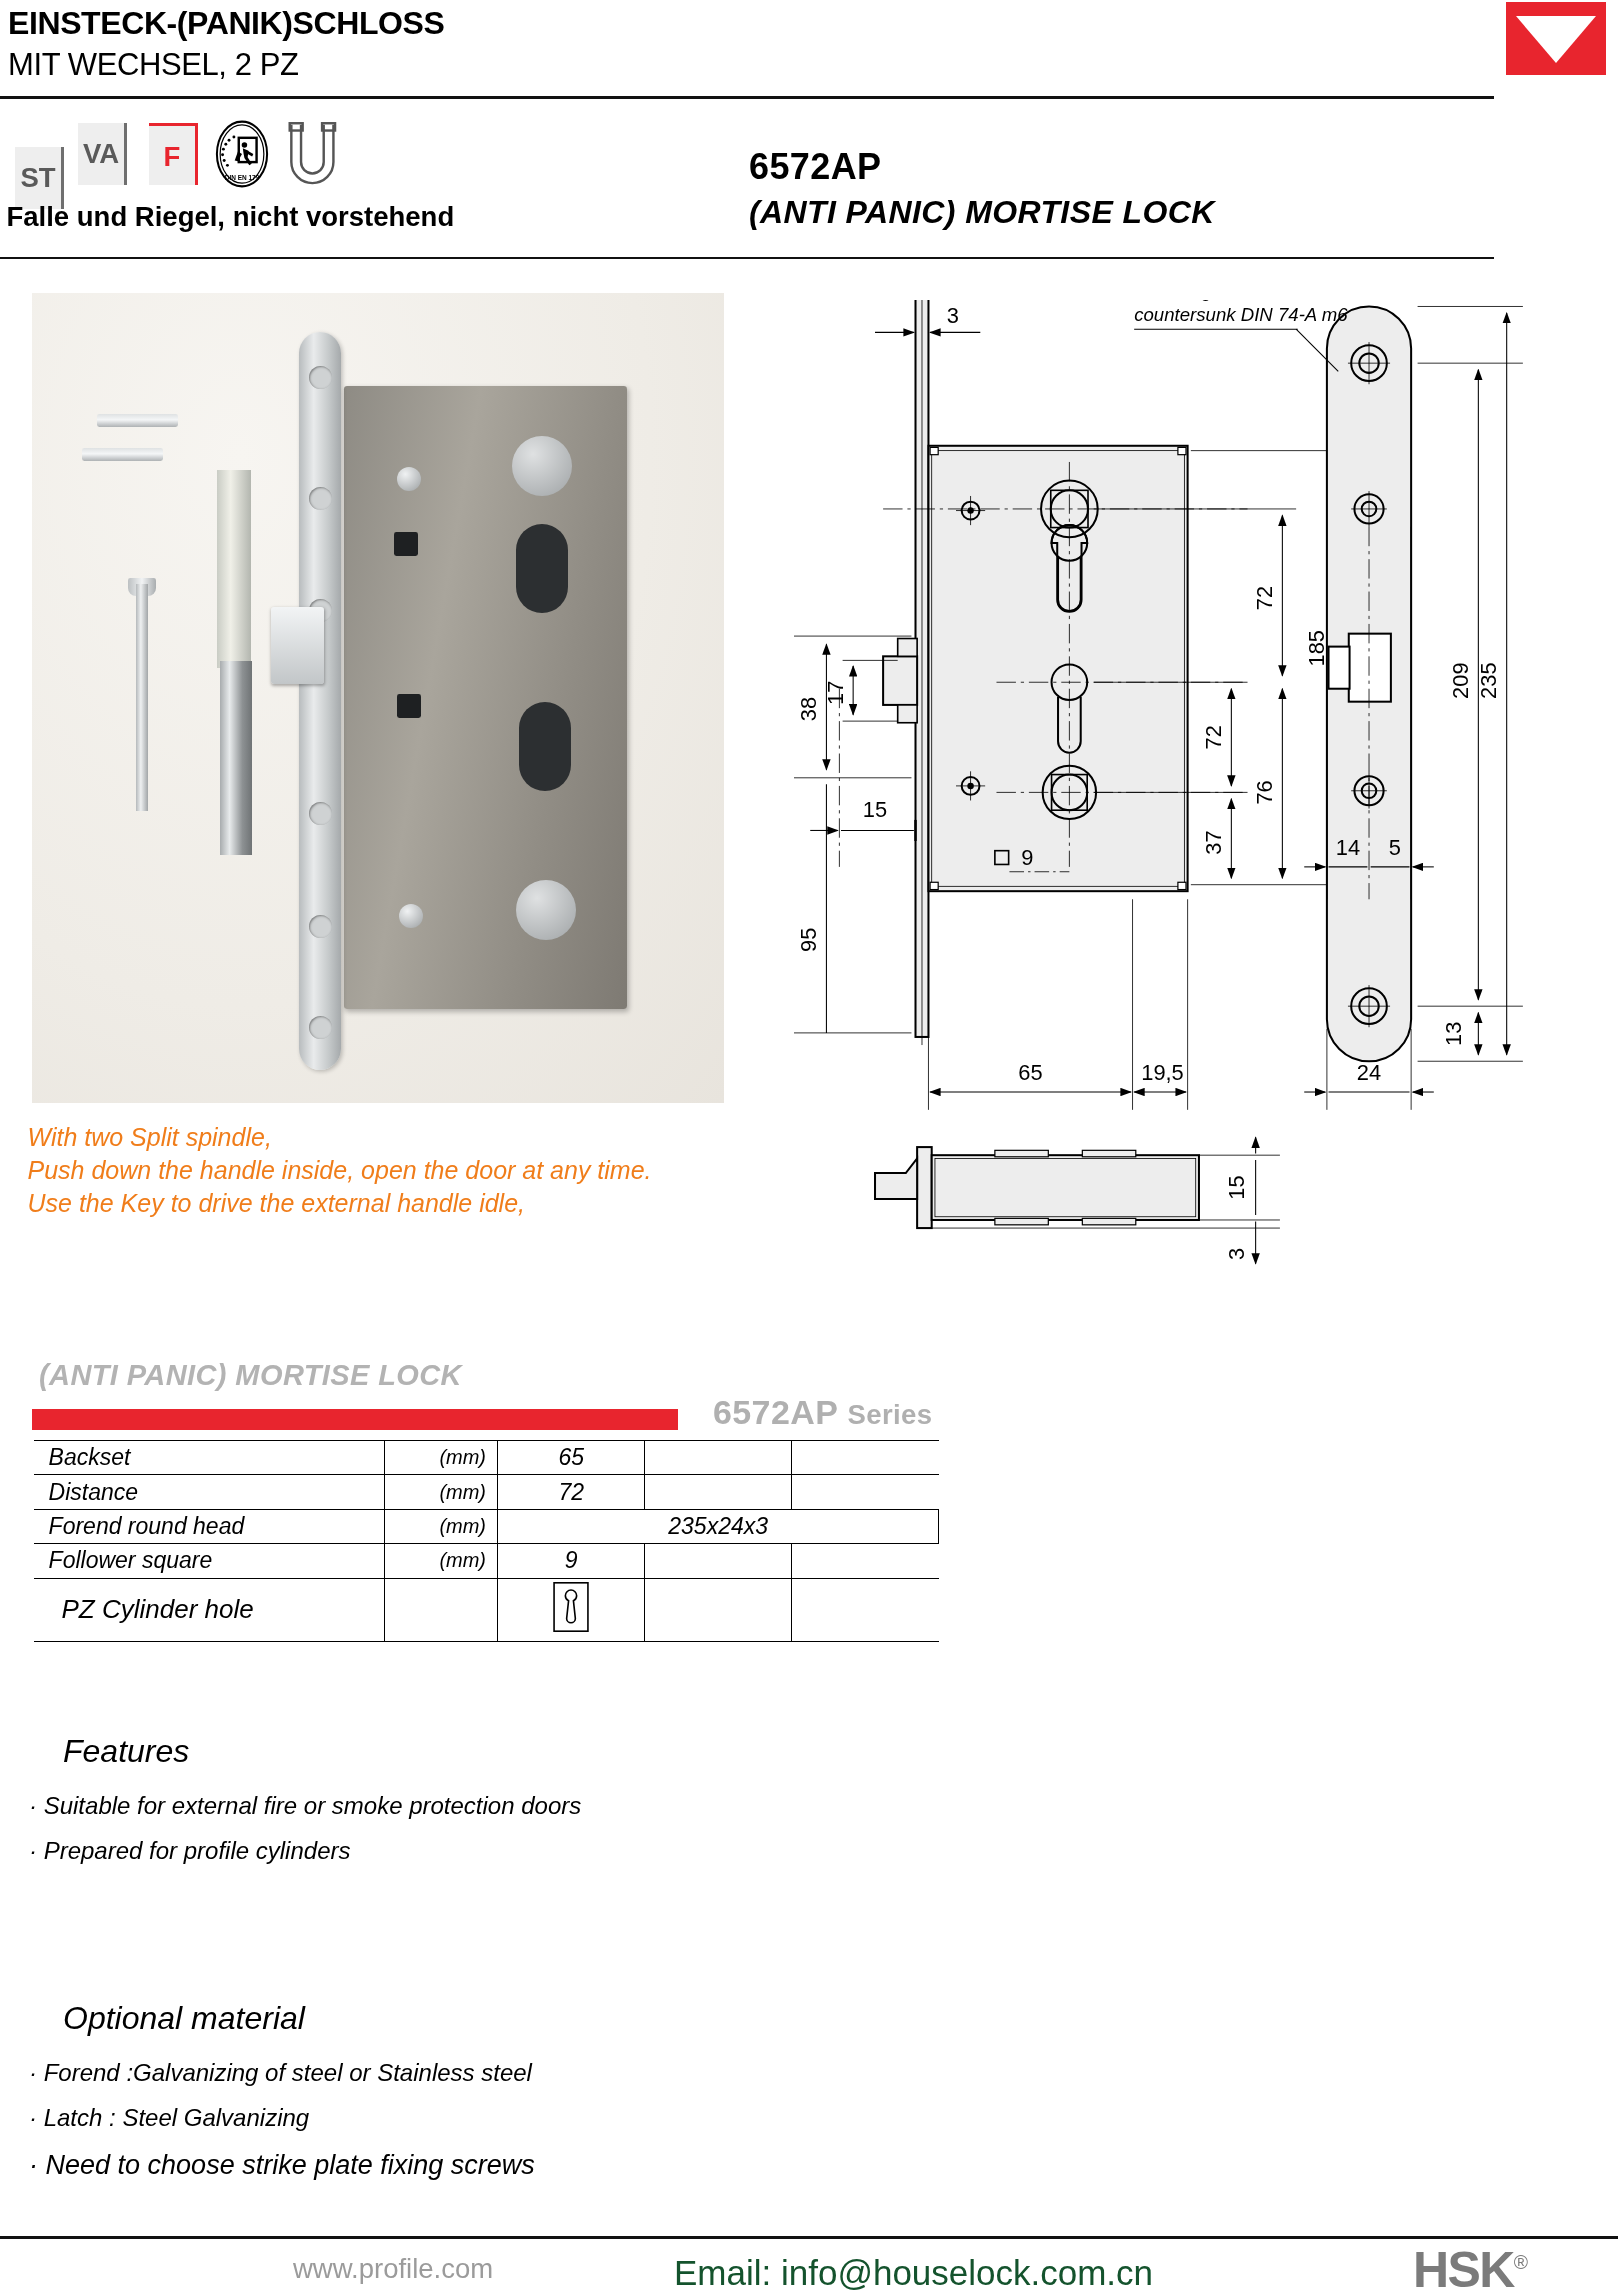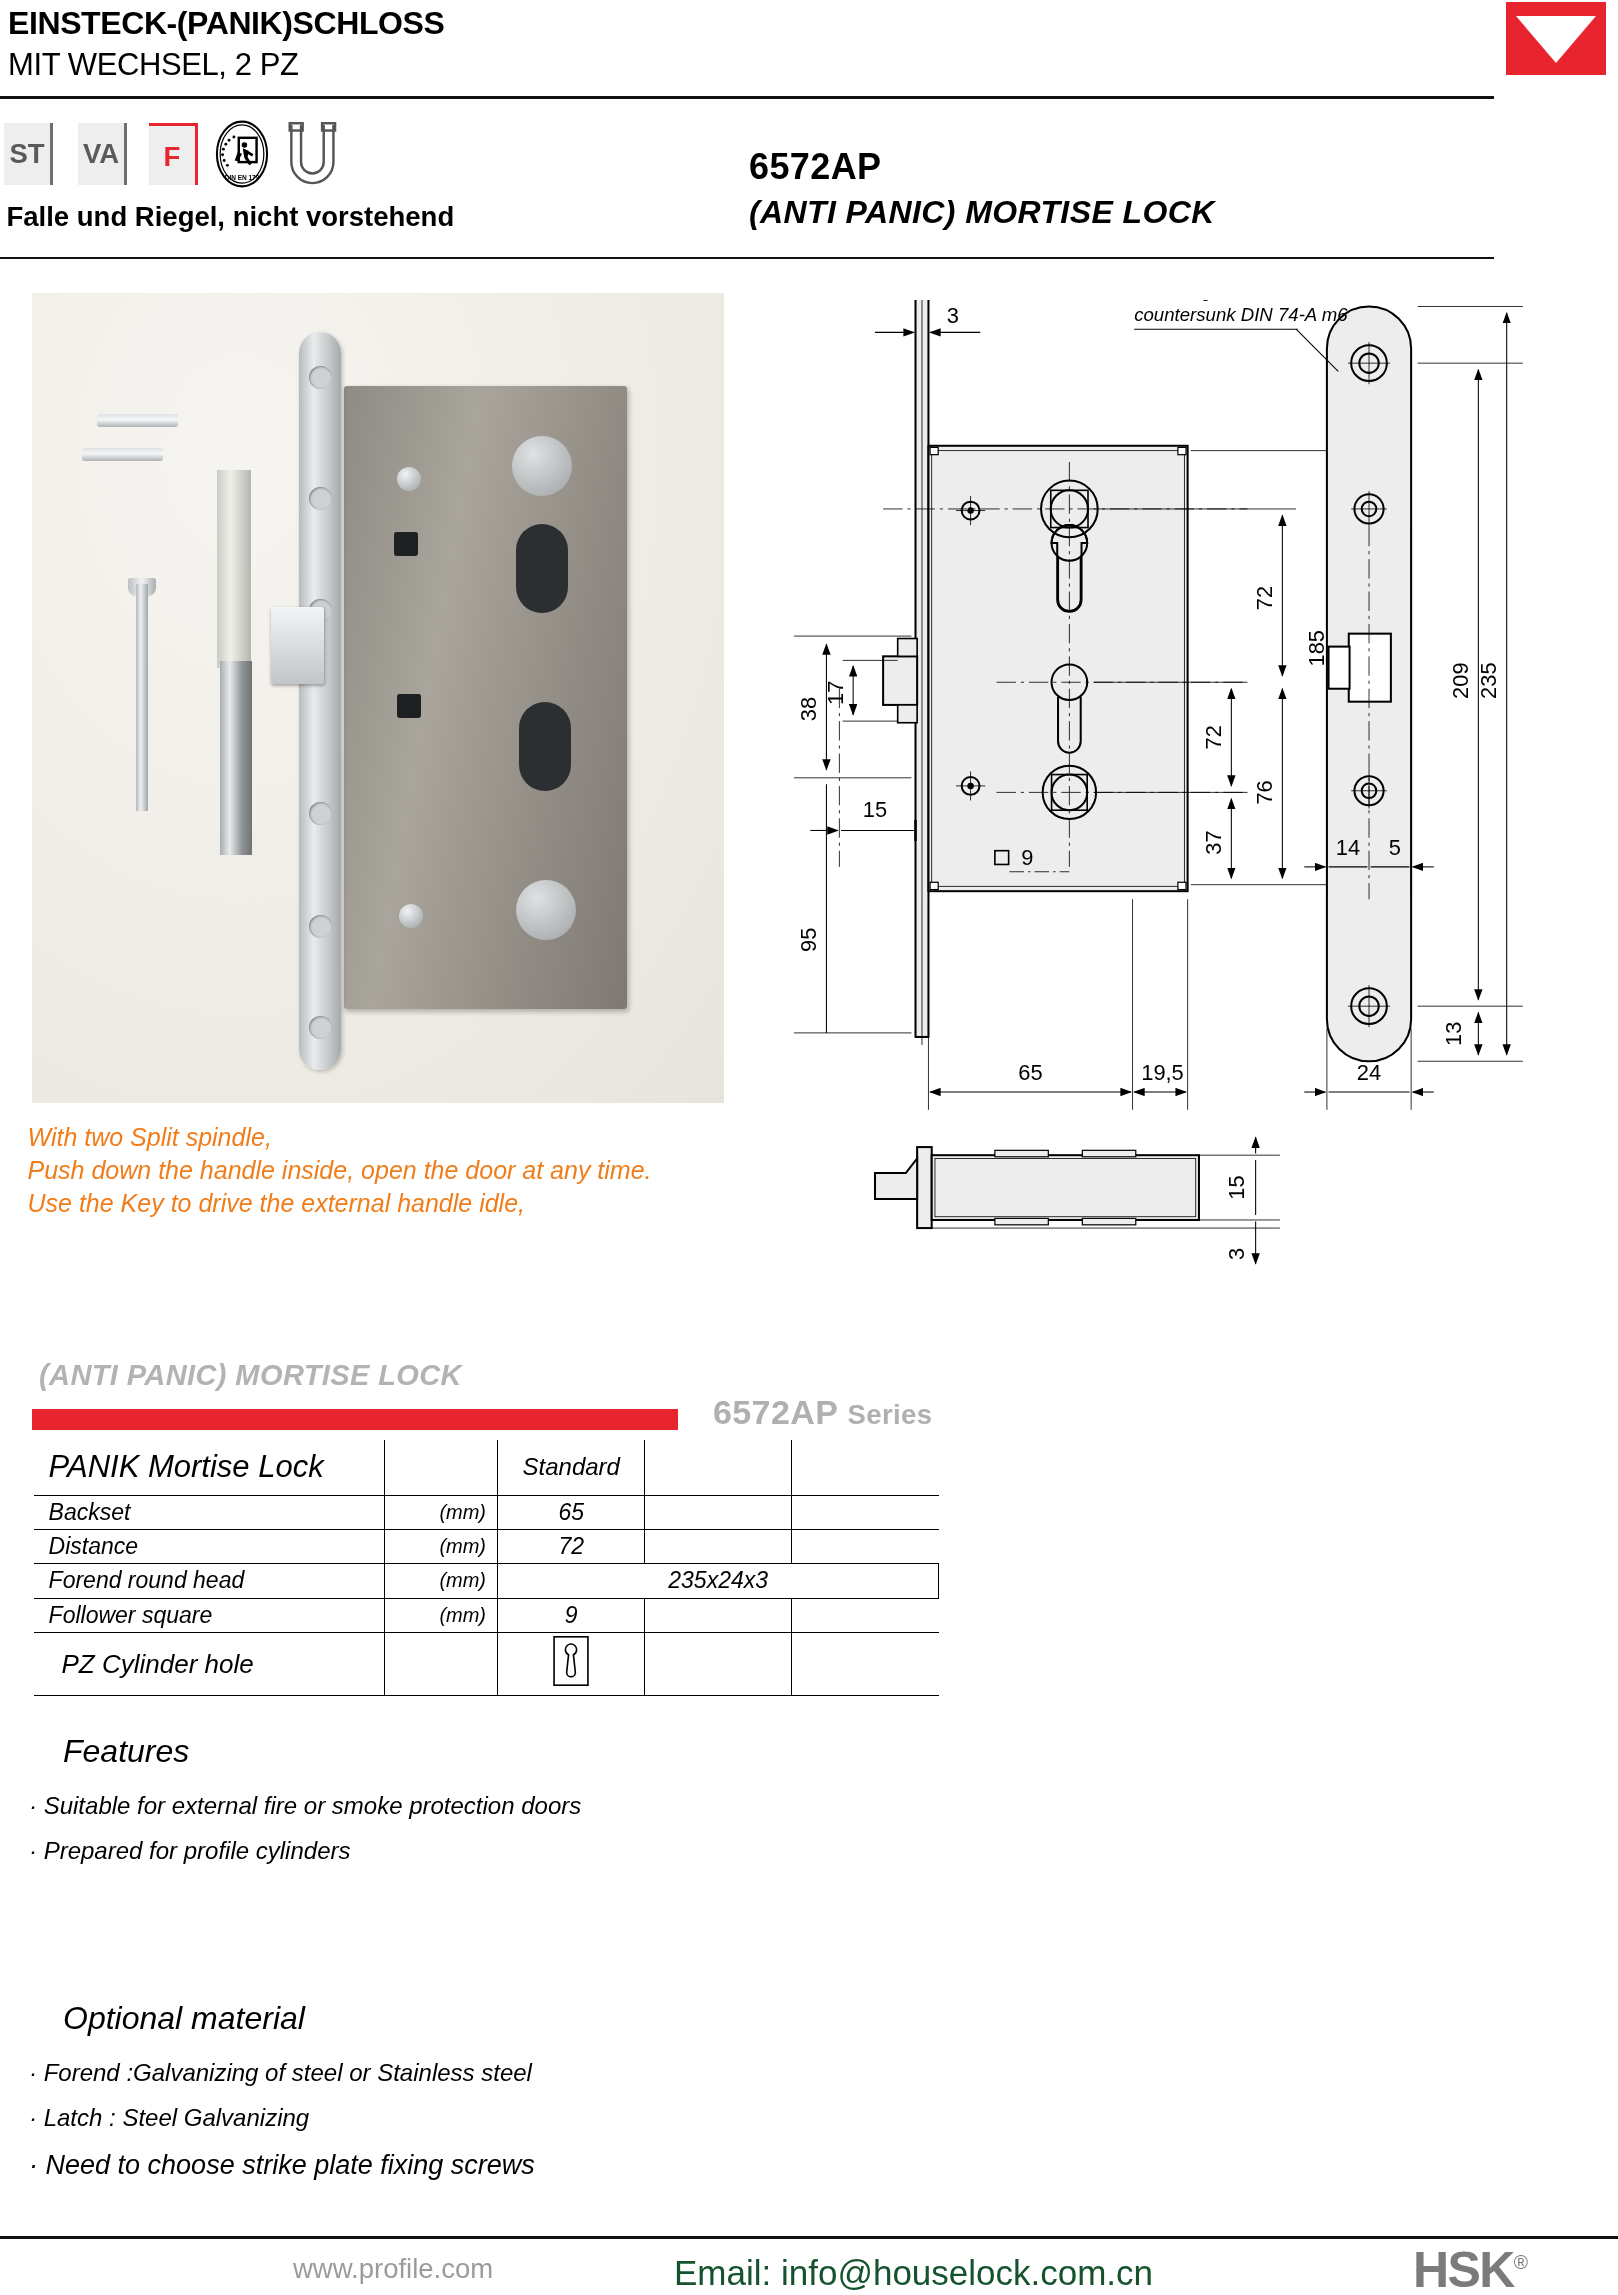--- a/index.html
+++ b/index.html
@@ -22,21 +22,21 @@
   #logo-mark { position:absolute; left:1506px; top:1.6px; width:100px; height:73px; background:#e8252e; }
   #logo-tri  { position:absolute; left:1516px; top:16px; width:0; height:0;
                border-left:40px solid transparent; border-right:40px solid transparent;
                border-top:47px solid #ffffff; }
 
   .badge { position:absolute; top:123px; width:49px; height:62px; background:#eeeeee;
            border-right:3.2px solid #6f6f6f; font-size:27.5px; font-weight:bold; color:#5a5a5a;
            text-align:center; line-height:62px; }
   .badge.redb { border-right:3.2px solid #e8252e; border-top:3.2px solid #e8252e; color:#e8252e; }
 
-  #badge-st { left:4px; }
+  #badge-st { left:15px;margin-top:24px; }
   #badge-va { left:78px; }
   #badge-f  { left:149px; }
 
   #icon-din { position:absolute; left:212px; top:120px; width:60px; height:68px; }
   #icon-u   { position:absolute; left:283px; top:120px; width:62px; height:68px; }
 
   #hdr-sub { position:absolute; left:6.5px; top:201px; font-size:27.5px;font-weight:bold; }
 
   #hdr-model { position:absolute; left:749px; top:146px; font-size:36px; font-weight:bold; letter-spacing:0.4px;}
   #hdr-modelsub { position:absolute; left:749px; top:194px; font-size:32px; font-weight:bold; font-style:italic; letter-spacing:0.4px;}
@@ -415,27 +415,20 @@
 
 <div id="spec-title">(ANTI PANIC) MORTISE LOCK</div>
 <div id="spec-bar"></div>
 <div id="spec-series">
   <span>6572AP</span>
   <span class="small">Series</span>
 </div>
 
 <table id="spec">
   <tbody>
-      <tr class="headRow">
-    <td class="nameCell">PANIK Mortise Lock</td>
-    <td class="unitCell"></td>
-    <td class="stdCell">Standard</td>
-    <td class="blank"></td>
-    <td class="lastBlank"></td>
-  </tr>
   <tr>
     <td class="nameCell">Backset</td>
     <td class="unitCell">(mm)</td>
     <td class="valCell">65</td>
     <td class="blank"></td>
     <td class="lastBlank"></td>
   </tr>
   <tr>
     <td class="nameCell">Distance</td>
     <td class="unitCell">(mm)</td>

